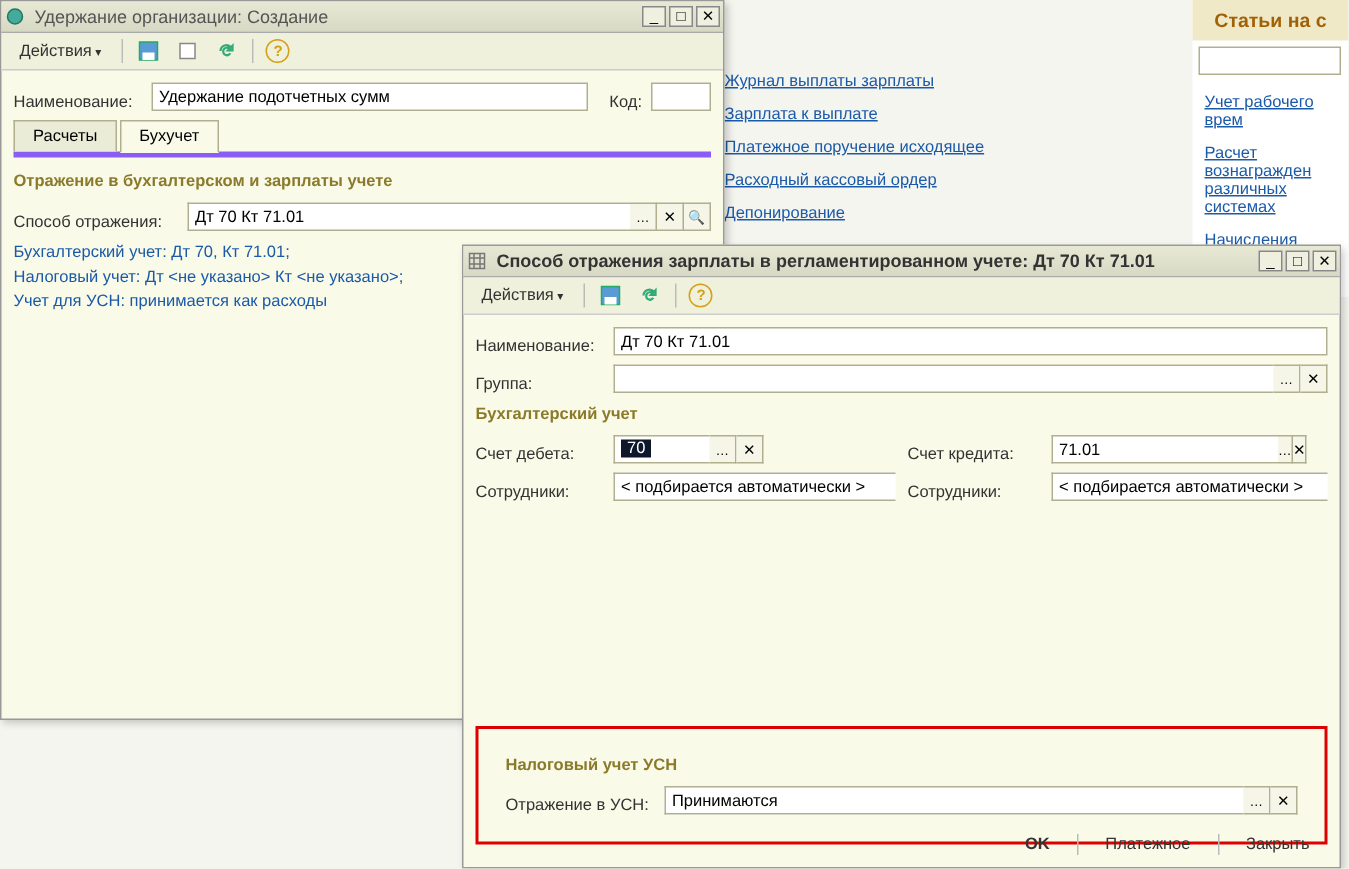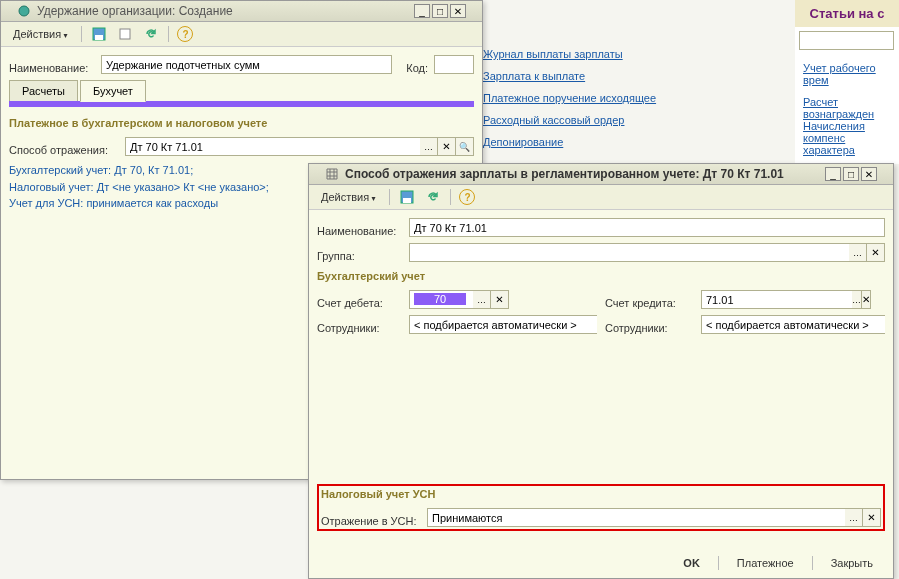--- a/index.html
+++ b/index.html
@@ -1,19 +1,19 @@
 <!DOCTYPE html>
 <html><head>
 <meta charset="utf-8">
 <style>
 * { box-sizing: border-box; margin: 0; padding: 0; }
 body { font-family: Arial, sans-serif; font-size: 11px; background: #f5f5f0; width: 899px; height: 579px; position: relative; overflow: hidden; }
 
 .window { position: absolute; background: #f9fae8; border: 1px solid #999; box-shadow: 2px 2px 5px rgba(0,0,0,0.2); }
-.titlebar { background: linear-gradient(#e8e9d5, #d8d9c5); padding: 3px 16px; display: flex; align-items: center; gap: 6px; border-bottom: 1px solid #aaa; }
+.titlebar { background: linear-gradient(#e8e9d5, #d8d9c5); padding: 3px 2px; display: flex; align-items: center; gap: 6px; border-bottom: 1px solid #aaa; }
 .titlebar-icon { width: 14px; height: 14px; display: inline-flex; align-items: center; justify-content: center; }
 .titlebar-text { flex: 1; color: #555; font-weight: normal; font-size: 12px; }
 .titlebar-btns { display: flex; gap: 2px; }
 .titlebar-btn { width: 16px; height: 14px; border: 1px solid #888; background: #f0f0e0; display: flex; align-items: center; justify-content: center; font-size: 10px; cursor: pointer; }
 
 .toolbar { background: #f0f1dc; padding: 3px 6px; display: flex; align-items: center; gap: 8px; border-bottom: 1px solid #ccc; }
 .toolbar-btn { padding: 2px 6px; cursor: pointer; font-size: 11px; color: #333; }
 .toolbar-btn.dropdown::after { content: " ▾"; font-size: 8px; }
 .toolbar-icon { width: 18px; height: 18px; display: inline-flex; align-items: center; justify-content: center; cursor: pointer; font-size: 12px; }
 .toolbar-sep { width: 1px; height: 16px; background: #bbb; }
@@ -21,64 +21,65 @@
 
 .content { padding: 8px; }
 .form-row { display: flex; align-items: flex-end; gap: 6px; margin-bottom: 6px; }
 .form-label { color: #333; font-size: 11px; }
 .text-input { border: 1px solid #b0b090; background: #fff; padding: 2px 4px; font-size: 11px; height: 19px; }
 .input-group { display: flex; align-items: stretch; }
 .input-group .text-input { border-right: none; }
 .input-btn { width: 18px; border: 1px solid #b0b090; background: #f5f5e8; display: flex; align-items: center; justify-content: center; font-size: 9px; cursor: pointer; border-left: none; }
 .input-btn.x { font-size: 10px; }
 
-.tabs { display: flex; border-bottom: 6px solid #8b5cf6; margin: 6px 0 10px; }
+.tabs { display: flex; border-bottom: 4px solid #8b5cf6; margin: 6px 0 10px; }
 .tab { padding: 4px 12px; border: 1px solid #b0b090; border-bottom: none; margin-right: 2px; cursor: pointer; background: #ebecd8; font-size: 11px; }
 .tab.active { background: #f9fae8; border-bottom: 1px solid #f9fae8; margin-bottom: -1px; }
 
 .section-title { color: #8a7a2a; font-weight: bold; font-size: 11px; margin-bottom: 8px; }
 .info-lines { color: #1a5aa8; font-size: 11px; line-height: 1.5; margin-top: 6px; }
 
 .right-panel { position: absolute; right: 0; top: 0; width: 104px; background: #fff; }
-.right-header { background: #efe9c8; padding: 6px; color: #701a75; font-size: 13px; font-weight: bold; text-align: center; }
+.right-header { background: #efe9c8; padding: 6px; color: #a16207; font-size: 13px; font-weight: bold; text-align: center; }
 .right-search { padding: 4px; }
 .right-links { padding: 8px; }
 .right-link { color: #1a5aa8; text-decoration: underline; font-size: 11px; display: block; margin-bottom: 10px; cursor: pointer; }
 
 .bg-links { position: absolute; left: 483px; top: 48px; }
 .bg-link { color: #1a5aa8; text-decoration: underline; font-size: 11px; display: block; margin-bottom: 10px; cursor: pointer; }
 
-.red-box { border: 2px solid #d00; padding: 2px; margin-top: 4px; }
+.red-box { border: 2px solid #d00; padding: 18px; margin-top: 4px; }
 
 .bottom-btns { position: absolute; bottom: 6px; right: 10px; display: flex; gap: 8px; align-items: center; }
 .bottom-btn { padding: 3px 10px; cursor: pointer; font-size: 11px; color: #333; }
 .bottom-btn.primary { font-weight: bold; }
 .bottom-sep { width: 1px; height: 14px; background: #bbb; }
 
-.selected-text { background: #8b5cf6; color: #fff; padding: 0 20px; }
+.selected-text { background: #0f172a; color: #fff; padding: 0 4px; }
 </style>
 </head>
 <body>
 
 <div class="bg-links">
   <a class="bg-link">Журнал выплаты зарплаты</a>
   <a class="bg-link">Зарплата к выплате</a>
   <a class="bg-link">Платежное поручение исходящее</a>
   <a class="bg-link">Расходный кассовый ордер</a>
   <a class="bg-link">Депонирование</a>
 </div>
 
 <div class="right-panel">
   <div class="right-header">Статьи на с</div>
   <div class="right-search">
     <input class="text-input" style="width: 95px;" value="">
   </div>
   <div class="right-links">
     <a class="right-link">Учет рабочего врем</a>
     <a class="right-link" style="margin-bottom:0">Расчет вознагражден</a>
+    <span style="color:#1a5aa8;text-decoration:underline;font-size:11px;display:block;margin-bottom:10px">различных системах</span>
     <a class="right-link" style="margin-bottom:0">Начисления компенс</a>
     <span style="color:#1a5aa8;text-decoration:underline;font-size:11px;display:block">характера</span>
   </div>
 </div>
 
 <div class="window" style="left:0; top:0; width:483px; height:480px;">
   <div class="titlebar">
     <span class="titlebar-icon">
       <svg width="12" height="12" viewBox="0 0 12 12">
           <circle cx="6" cy="6" r="5" fill="#4a9" stroke="#276"></circle>
@@ -117,21 +118,21 @@
     <div class="form-row">
       <span class="form-label" style="width:86px">Наименование:</span>
       <input class="text-input" style="flex: 1 1 0%;" value="Удержание подотчетных сумм">
       <span class="form-label" style="margin-left:8px">Код:</span>
       <input class="text-input" style="width: 40px;" value="">
     </div>
     <div class="tabs">
       <div class="tab">Расчеты</div>
       <div class="tab active">Бухучет</div>
     </div>
-    <div class="section-title">Платежное в бухгалтерском и налоговом учете</div>
+    <div class="section-title">Отражение в бухгалтерском и зарплаты учете</div>
     <div class="form-row">
       <span class="form-label" style="width:110px">Способ отражения:</span>
       <div class="input-group" style="flex:1">
         <input class="text-input" style="flex: 1 1 0%;" value="Дт 70 Кт 71.01">
         <span class="input-btn">…</span>
         <span class="input-btn x">✕</span>
         <span class="input-btn" style="color:#c90">🔍</span>
       </div>
     </div>
     <div class="info-lines">

